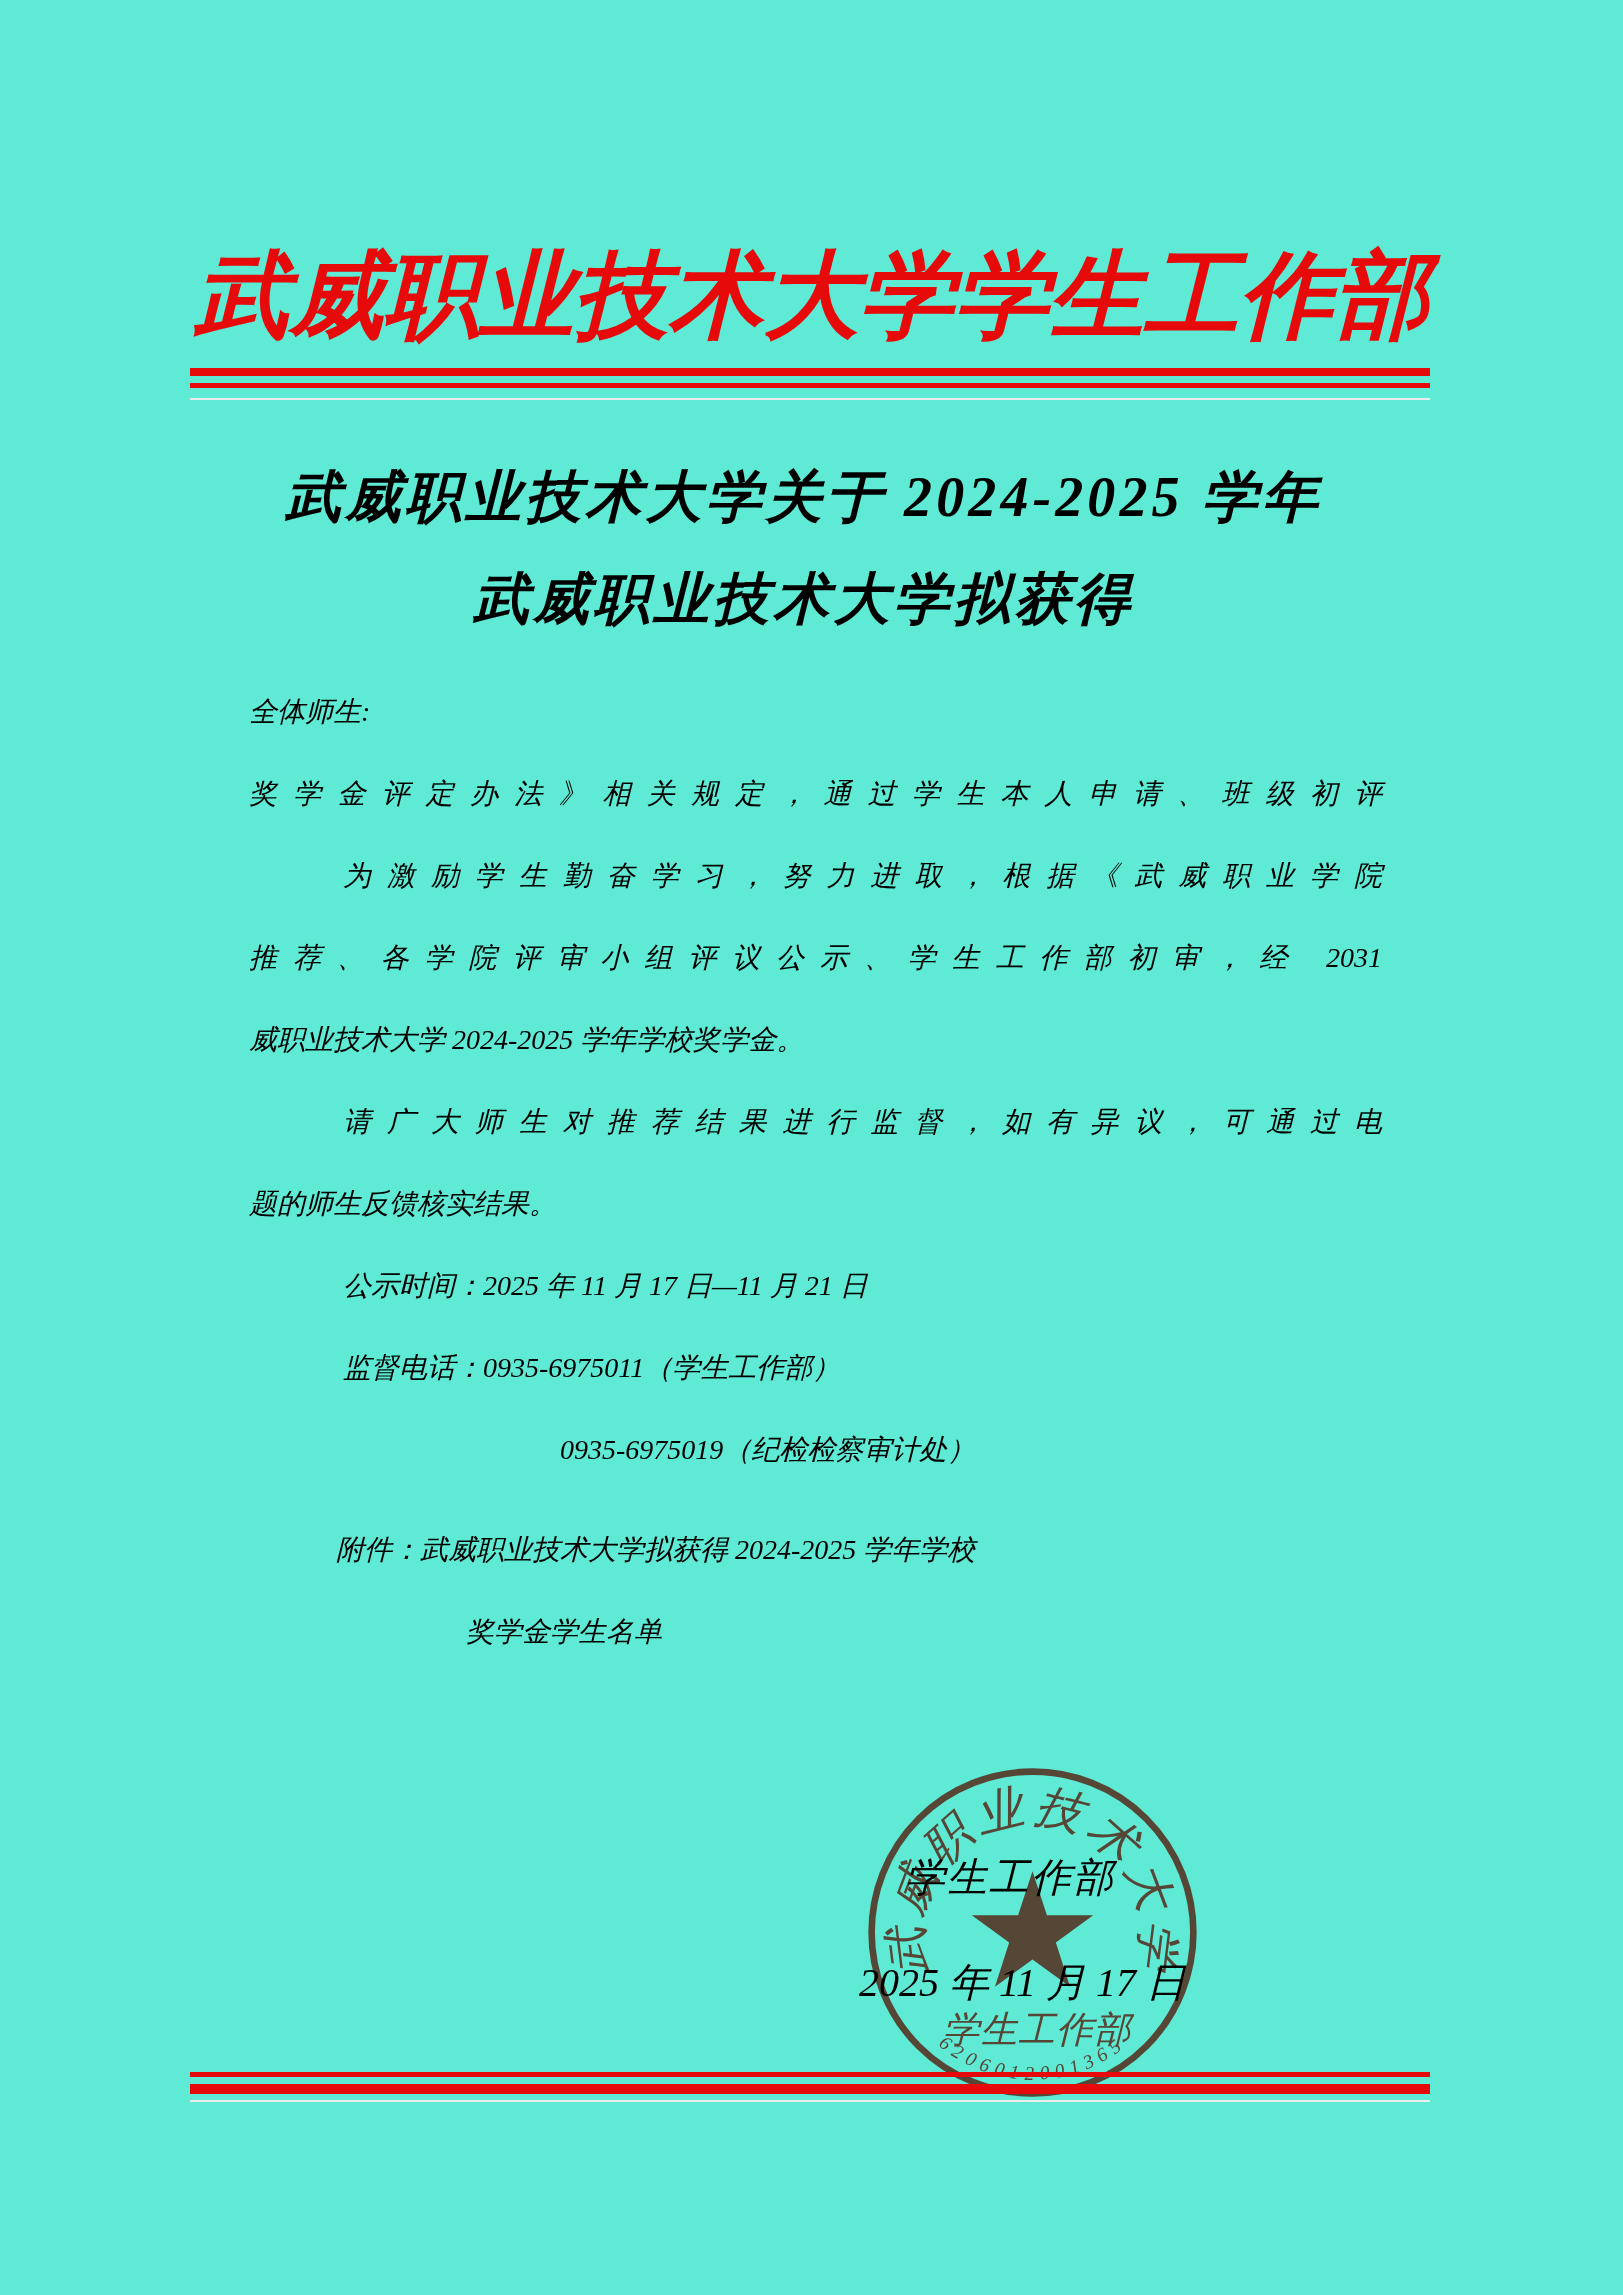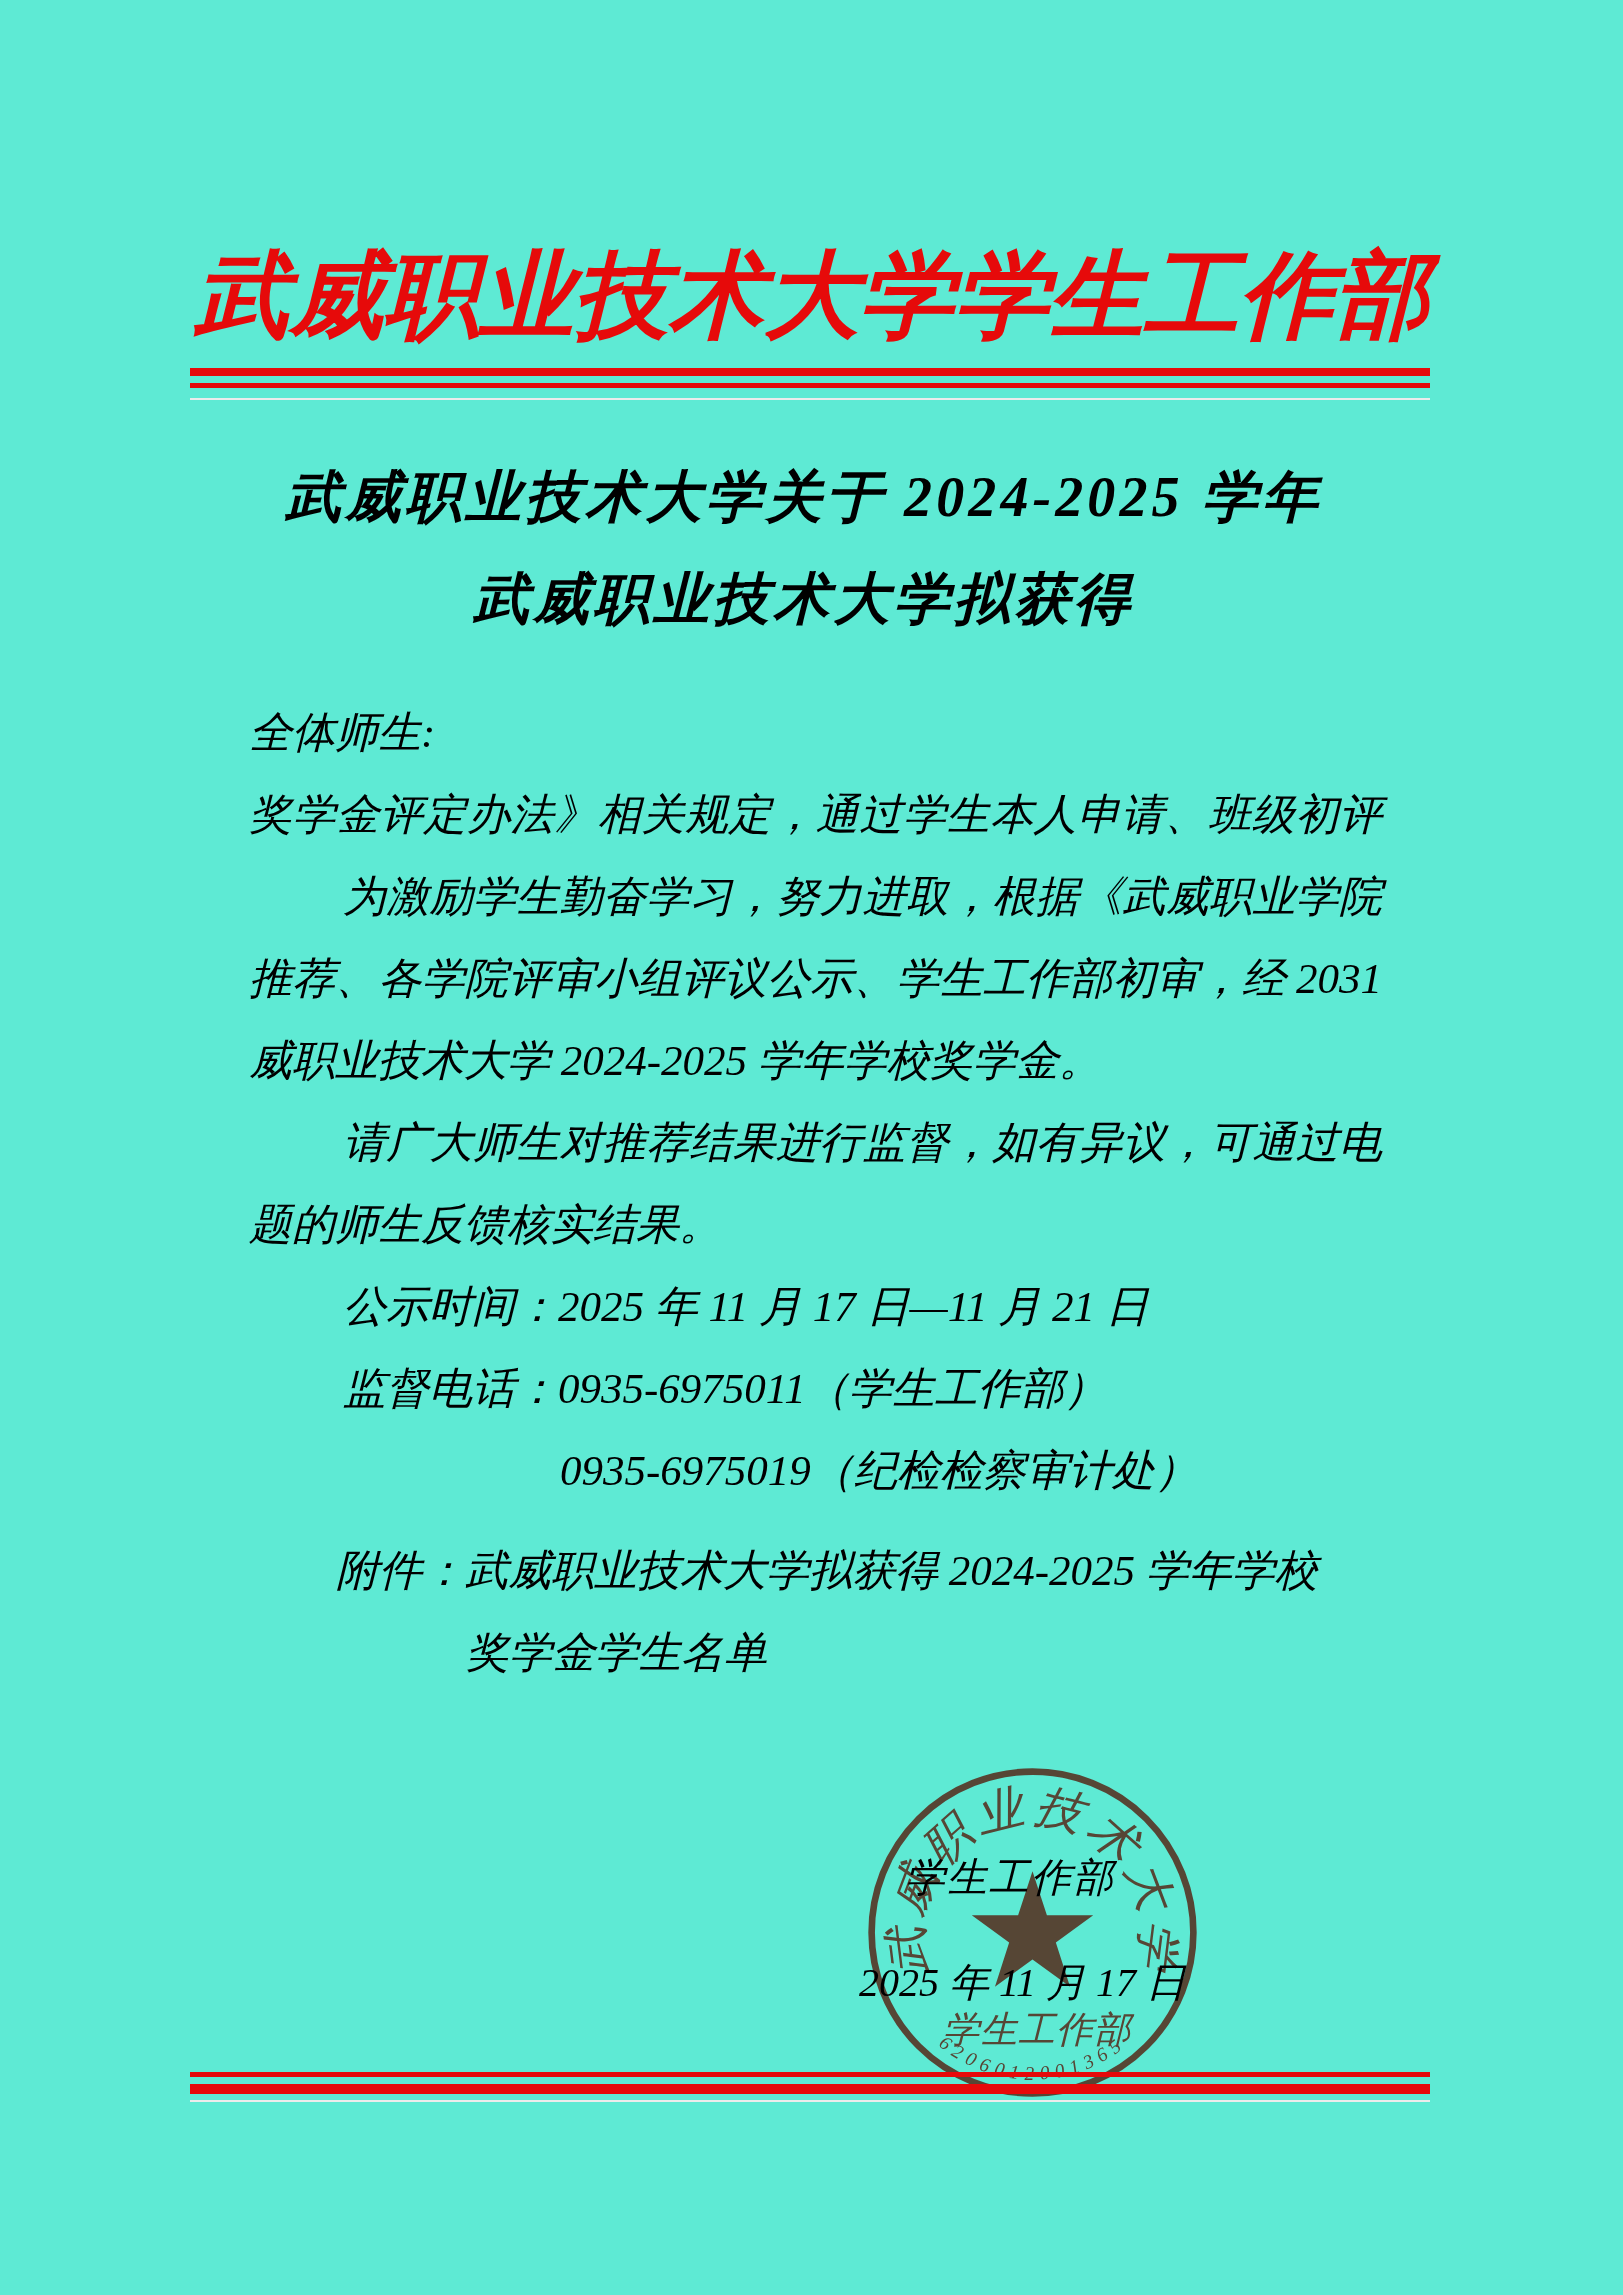--- a/index.html
+++ b/index.html
@@ -32,22 +32,22 @@
   .doc-title{
     position:absolute;left:0;right:16px;top:446px;
     text-align:center;
     font-size:56px;line-height:102px;
     font-weight:bold;color:#000;
     letter-spacing:4.1px;
     white-space:nowrap;
   }
   
   .body-block{
-    position:absolute;left:249px;top:692px;width:1133px;
-    font-size:43px;color:#000;
+    position:absolute;left:249px;top:671px;width:1133px;
+    font-size:28px;color:#000;
   }
   .bl{
     height:82px;line-height:82px;
     text-align:left;
   }
   .bl.just{
     text-align:justify;
     text-align-last:justify;
     text-justify:inter-character;
   }

